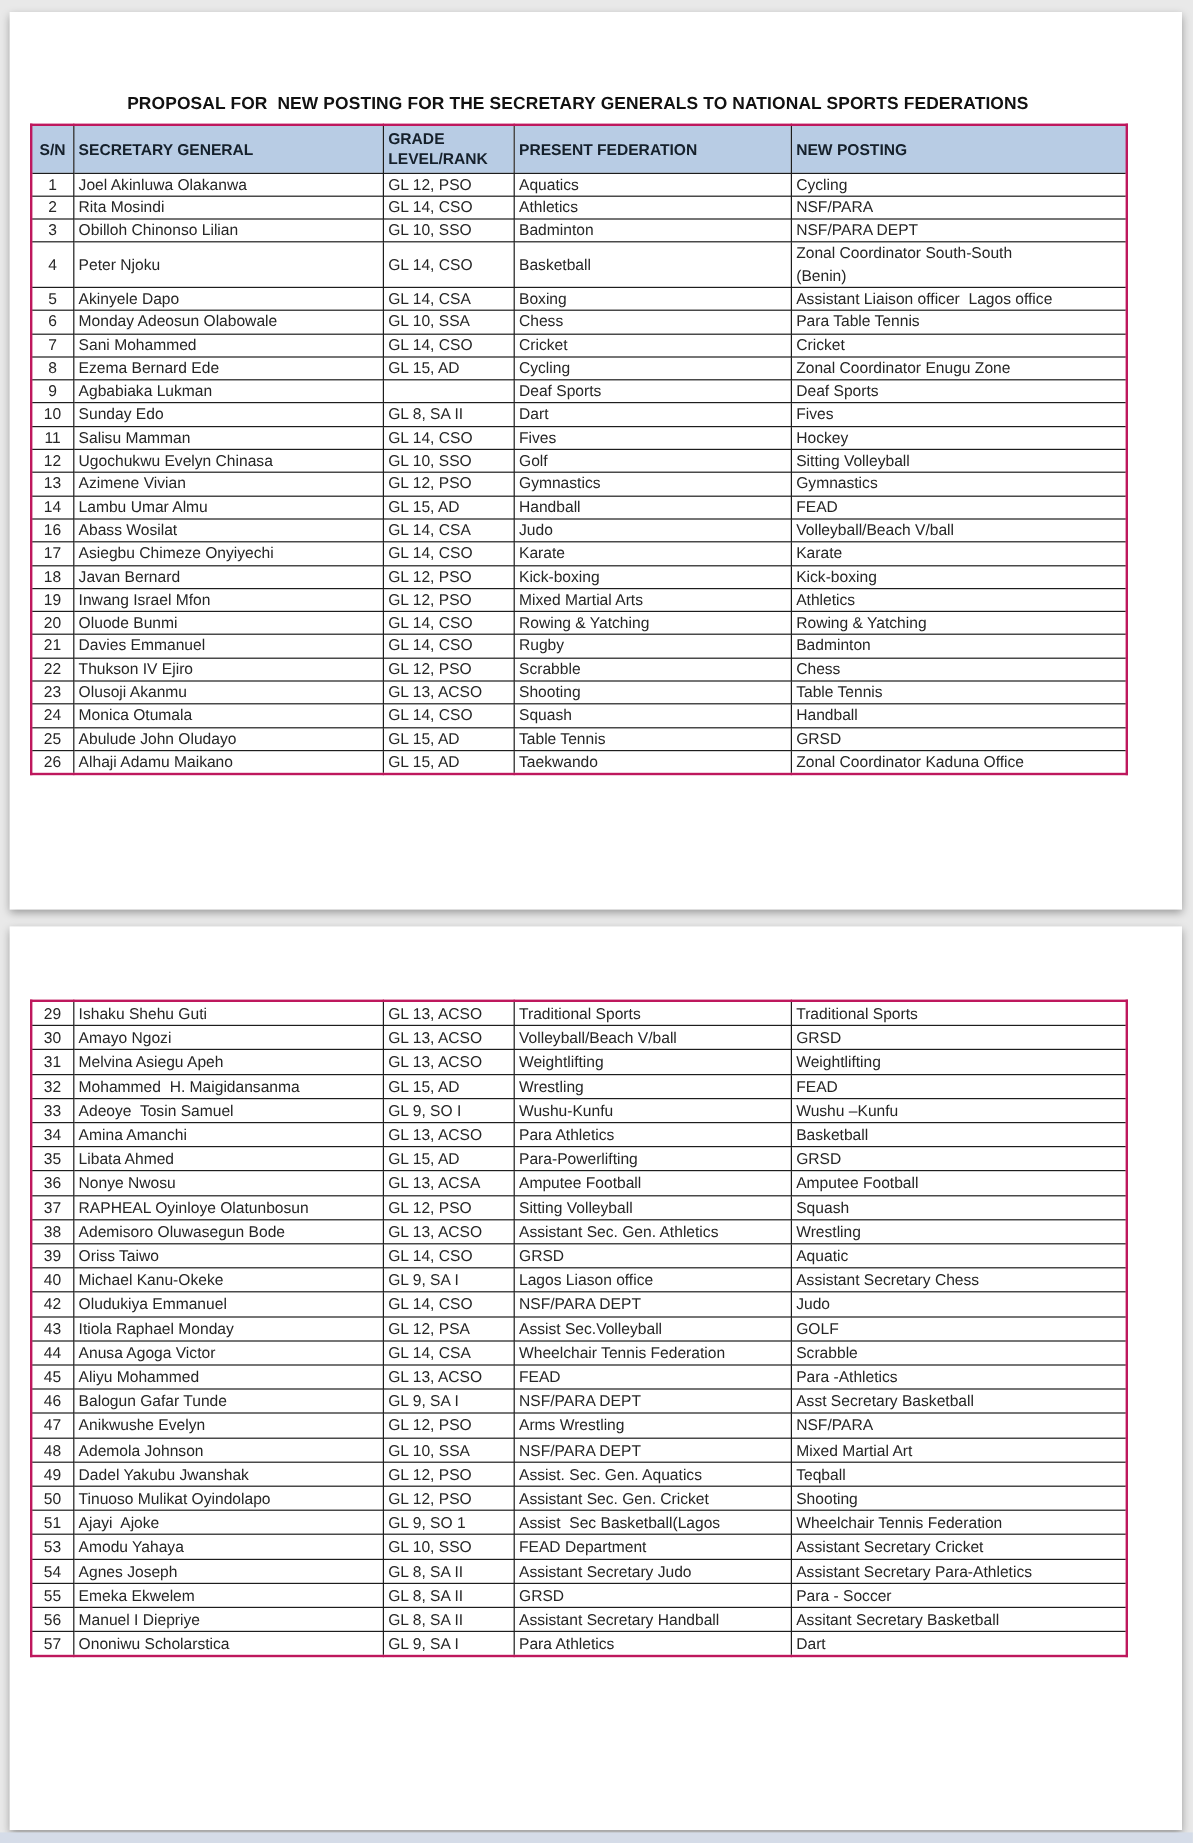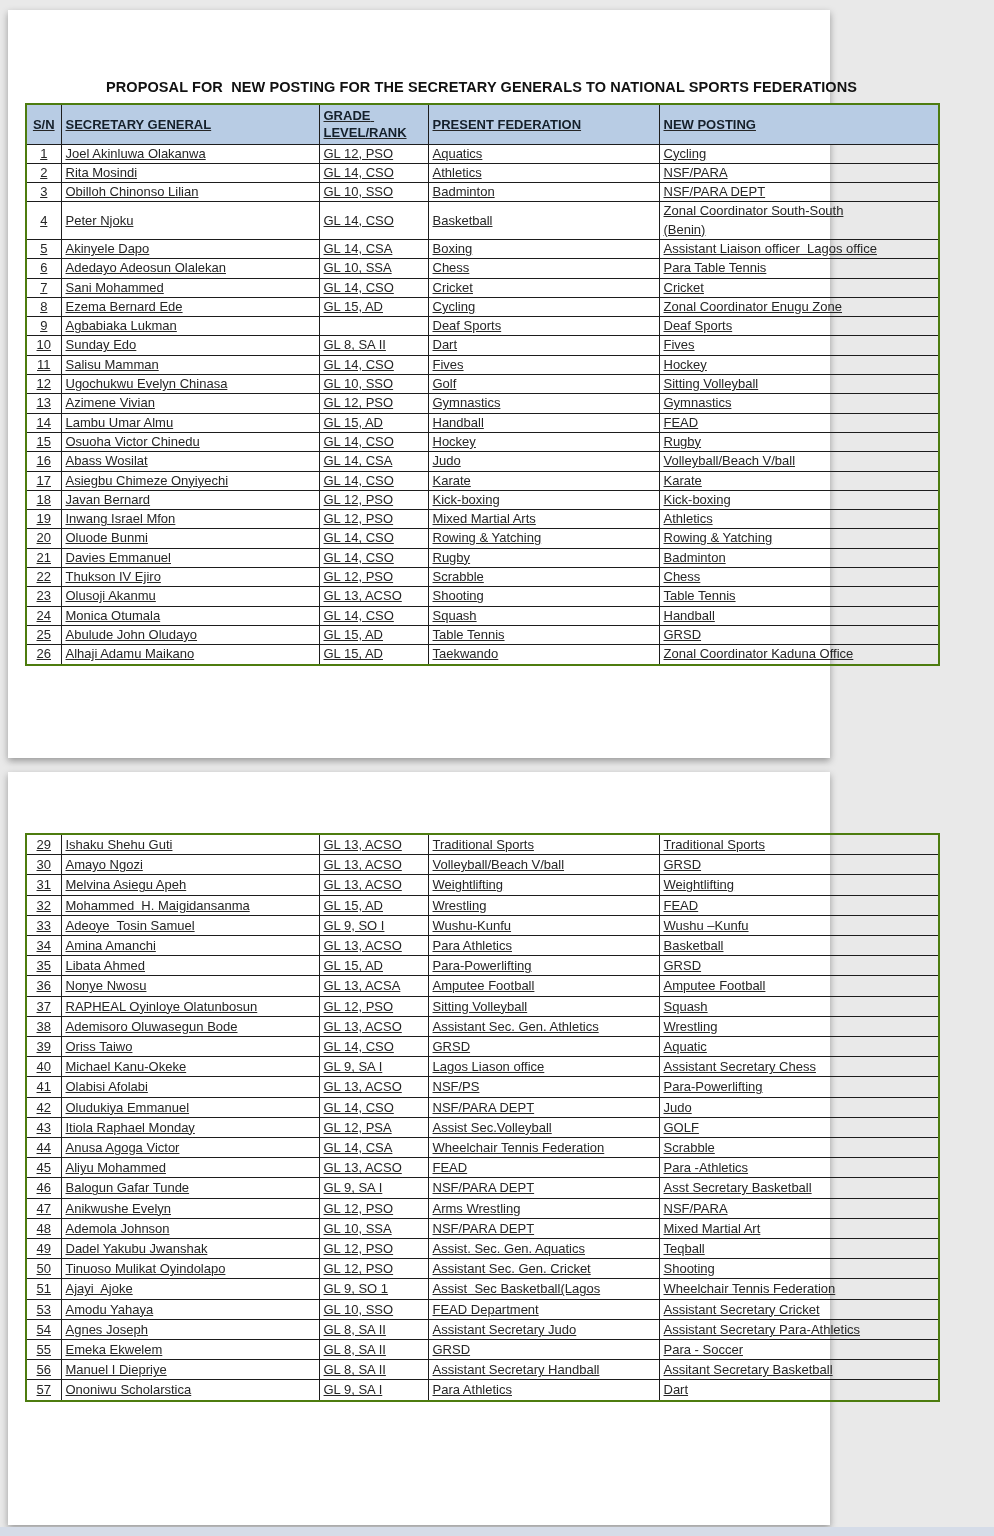--- a/index.html
+++ b/index.html
@@ -7,21 +7,21 @@
   body {
     font-family: "Liberation Sans", sans-serif;
     background:#ececec;
     position:relative;
     overflow:hidden;
   }
   .scan-canvas { position:absolute; inset:0; width:994px; height:1536px; background:#e9e9e9; }
   .page {
     position:absolute;
     left:8px;
-    width:822px;
+    width:977px;
     background:#ffffff;
     box-shadow:0 3px 7px rgba(0,0,0,0.35);
     padding-left:29px;
   }
   .page-1 { top:10px; height:748px; }
   .page-2 { top:772px; height:753px; }
   .doc-title {
     position:absolute;
     top:69px; left:17px; width:913px;
     text-align:center;
@@ -30,24 +30,23 @@
     color:#111111;
     white-space:pre-wrap;
     letter-spacing:0.1px;
   }
   table.posting-table {
     position:absolute;
     left:17px;
     width:913px;
     border-collapse:collapse;
     table-layout:fixed;
-    border:2px solid #4d7c0f;
+    border:2px solid #be185d;
     font-size:13px;
     color:#262626;
-    text-decoration:underline;
   }
   .page-1 table.posting-table { top:93px; }
   .page-2 table.posting-table { top:61px; }
   th, td {
     border:1px solid #1d1d1d;
     padding:0 4px;
     vertical-align:middle;
     white-space:pre-wrap;
     overflow:hidden;
   }
@@ -126,21 +125,21 @@
           </tr>
           <tr>
             <td class="c0">5</td>
             <td class="c1">Akinyele Dapo</td>
             <td class="c2">GL 14, CSA</td>
             <td class="c3">Boxing</td>
             <td class="c4">Assistant Liaison officer  Lagos office</td>
           </tr>
           <tr>
             <td class="c0">6</td>
-            <td class="c1">Adedayo Adeosun Olalekan</td>
+            <td class="c1">Monday Adeosun Olabowale</td>
             <td class="c2">GL 10, SSA</td>
             <td class="c3">Chess</td>
             <td class="c4">Para Table Tennis</td>
           </tr>
           <tr>
             <td class="c0">7</td>
             <td class="c1">Sani Mohammed</td>
             <td class="c2">GL 14, CSO</td>
             <td class="c3">Cricket</td>
             <td class="c4">Cricket</td>
@@ -186,27 +185,20 @@
             <td class="c2">GL 12, PSO</td>
             <td class="c3">Gymnastics</td>
             <td class="c4">Gymnastics</td>
           </tr>
           <tr>
             <td class="c0">14</td>
             <td class="c1">Lambu Umar Almu</td>
             <td class="c2">GL 15, AD</td>
             <td class="c3">Handball</td>
             <td class="c4">FEAD</td>
-          </tr>
-          <tr>
-            <td class="c0">15</td>
-            <td class="c1">Osuoha Victor Chinedu</td>
-            <td class="c2">GL 14, CSO</td>
-            <td class="c3">Hockey</td>
-            <td class="c4">Rugby</td>
           </tr>
           <tr>
             <td class="c0">16</td>
             <td class="c1">Abass Wosilat</td>
             <td class="c2">GL 14, CSA</td>
             <td class="c3">Judo</td>
             <td class="c4">Volleyball/Beach V/ball</td>
           </tr>
           <tr>
             <td class="c0">17</td>
@@ -370,27 +362,20 @@
             <td class="c4">Aquatic</td>
           </tr>
           <tr>
             <td class="c0">40</td>
             <td class="c1">Michael Kanu-Okeke</td>
             <td class="c2">GL 9, SA I</td>
             <td class="c3">Lagos Liason office</td>
             <td class="c4">Assistant Secretary Chess</td>
           </tr>
           <tr>
-            <td class="c0">41</td>
-            <td class="c1">Olabisi Afolabi</td>
-            <td class="c2">GL 13, ACSO</td>
-            <td class="c3">NSF/PS</td>
-            <td class="c4">Para-Powerlifting</td>
-          </tr>
-          <tr>
             <td class="c0">42</td>
             <td class="c1">Oludukiya Emmanuel</td>
             <td class="c2">GL 14, CSO</td>
             <td class="c3">NSF/PARA DEPT</td>
             <td class="c4">Judo</td>
           </tr>
           <tr>
             <td class="c0">43</td>
             <td class="c1">Itiola Raphael Monday</td>
             <td class="c2">GL 12, PSA</td>

